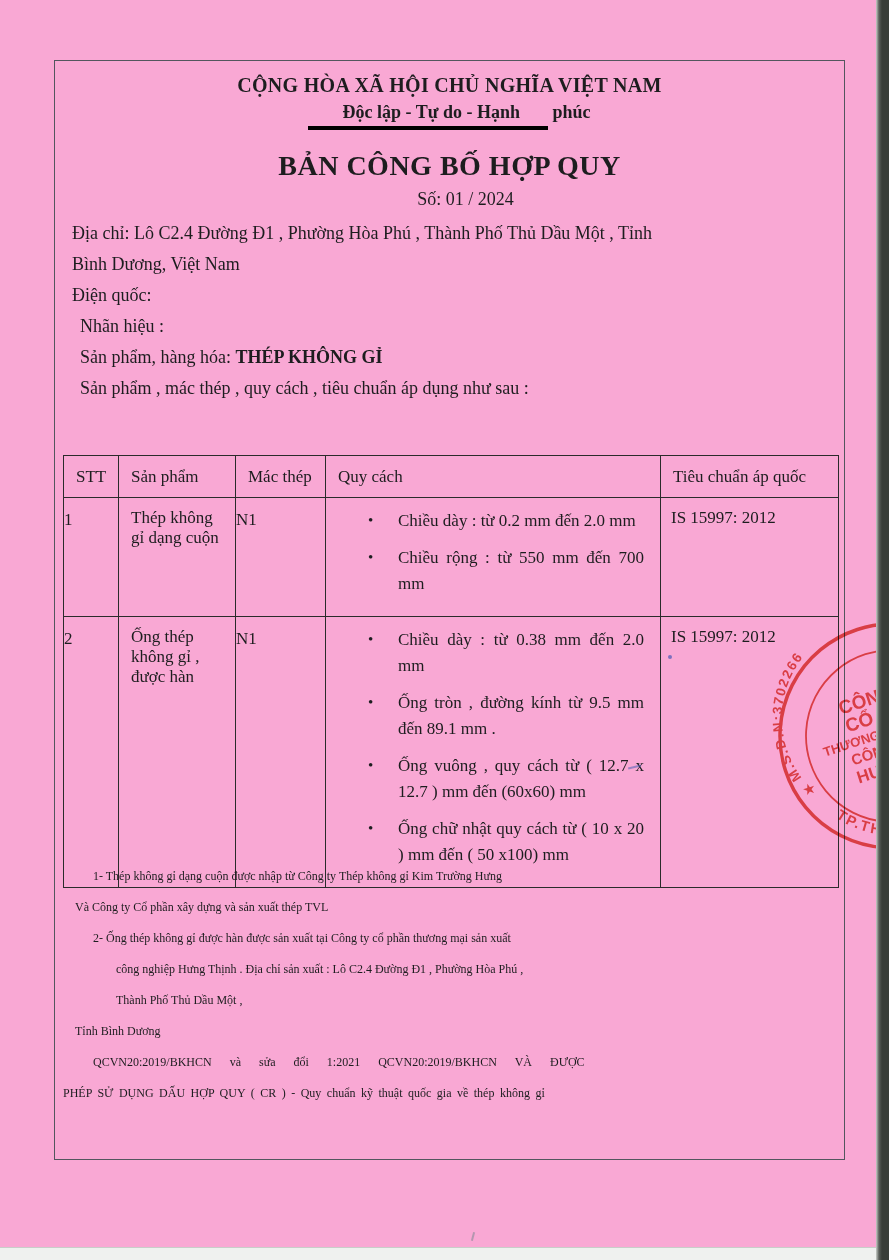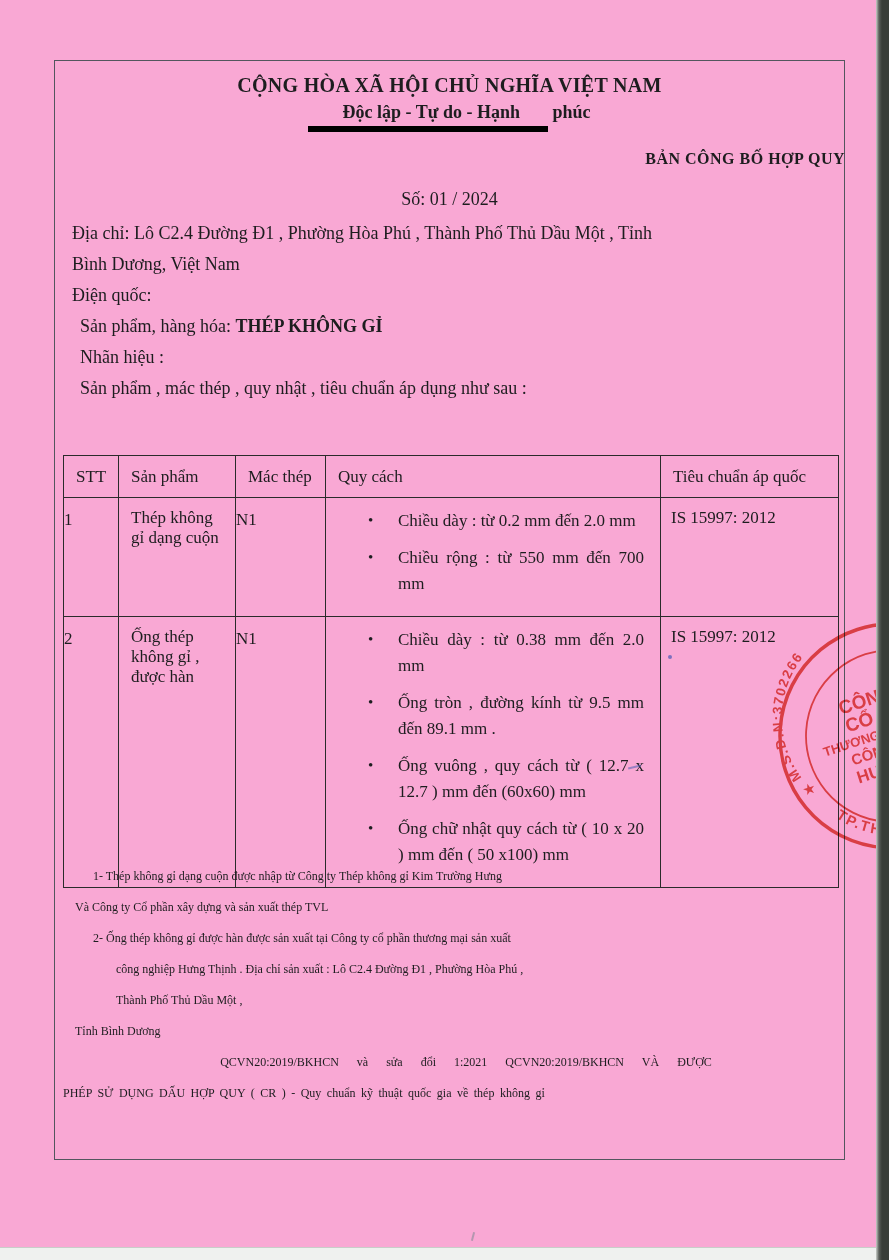--- a/index.html
+++ b/index.html
@@ -9,23 +9,23 @@
     position:relative; width:889px; height:1260px; background:#f9a8d4;
     overflow:hidden; margin:0 auto;
   }
   .frame {
     position:absolute; left:54px; top:60px; width:791px; height:1100px;
     border:1.5px solid #53565e;
   }
   .centerblock { position:absolute; left:54px; width:791px; text-align:center; }
   .nat-header { top:74px; font-size:20px; font-weight:bold; letter-spacing:.3px; }
   .motto { top:102px; font-size:18px; font-weight:bold; }
-  .motto .u { border-bottom:6px solid #000000; padding:0 28px 3px 34px; display:inline-block; }
-  .doc-title { top:150px; font-size:16px; font-weight:bold; letter-spacing:.5px;text-align:right; }
-  .doc-number { top:189px; font-size:18px; }
+  .motto .u { border-bottom:4px solid #000000; padding:0 28px 3px 34px; display:inline-block; }
+  .doc-title { top:150px; font-size:28px; font-weight:bold; letter-spacing:.5px; }
+  .doc-number { top:189px; font-size:18px;margin-left:16px; }
   .info { position:absolute; left:72px; top:218px; width:740px; font-size:18px; line-height:31px; }
   .info .line { white-space:nowrap; }
   .info .indent { padding-left:8px; }
   .bold { font-weight:bold; }
 
   table.conformity {
     position:absolute; left:63px; top:455px; width:775px;
     border-collapse:collapse; table-layout:fixed; font-size:17px;
   }
   table.conformity th, table.conformity td {
@@ -39,21 +39,21 @@
   td.c-specs { padding:10px 10px 8px 0; }
   td.c-std { padding:10px 8px 8px 10px; }
   tr.r1 { height:95px; } tr.r2 { height:240px; }
   .spec { position:relative; padding-left:72px; padding-right:6px; margin-bottom:11px;
           text-align:justify; line-height:26px; }
   .spec .bullet { position:absolute; left:42px; top:-1px; font-size:15px; }
 
   .notes { position:absolute; left:63px; top:861px; width:776px; font-size:12px; line-height:31px; }
   .notes .ln { white-space:nowrap; }
   .ml30 { margin-left:30px; } .ml12 { margin-left:12px; } .ml53 { margin-left:53px; }
-  .qcvn1 { margin-left:30px; word-spacing:15px; white-space:nowrap;text-align:center; }
+  .qcvn1 { margin-left:30px; word-spacing:15px; white-space:nowrap; }
   .qcvn2 { word-spacing:2.5px; white-space:nowrap; }
 
   .stamp { position:absolute; left:772px; top:616px; width:240px; height:240px;
            z-index:5; mix-blend-mode:multiply; opacity:.92; }
   .scan-edge { position:absolute; right:0; top:0; width:13px; height:1260px; z-index:10;
                background:linear-gradient(to right,#c9cec9 0,#5a5f5a 3px,#393e39 6px); }
   .scan-bottom { position:absolute; left:0; top:1247px; width:889px; height:13px;
                  background:#eff1ef; border-top:1px solid #c9cdc9; z-index:9; }
   .speck-blue { position:absolute; left:668px; top:655px; width:4px; height:4px;
                 border-radius:50%; background:#3b52b0; opacity:.65; z-index:6; }
@@ -74,23 +74,23 @@
   <div class="centerblock motto"><span class="u">Độc lập - Tự do - Hạnh</span><span> phúc</span></div>
 
   <div class="centerblock doc-title">BẢN CÔNG BỐ HỢP QUY</div>
 
   <div class="centerblock doc-number">Số: 01 / 2024</div>
 
   <div class="info">
     <div class="line">Địa chỉ: Lô C2.4 Đường Đ1 , Phường Hòa Phú , Thành Phố Thủ Dầu Một , Tỉnh</div>
     <div class="line">Bình Dương, Việt Nam</div>
     <div class="line">Điện quốc:</div>
+    <div class="line indent">Nhãn hiệu :</div>
     <div class="line indent"><span>Sản phẩm, hàng hóa: </span><span class="bold">THÉP KHÔNG GỈ</span></div>
-    <div class="line indent">Nhãn hiệu :</div>
-    <div class="line indent">Sản phẩm , mác thép , quy nhật , tiêu chuẩn áp dụng như sau :</div>
+    <div class="line indent">Sản phẩm , mác thép , quy cách , tiêu chuẩn áp dụng như sau :</div>
   </div>
 
   <table class="conformity">
     <colgroup>
       <col style="width:55px">
         <col style="width:117px">
         <col style="width:90px">
       <col style="width:335px">
         <col style="width:178px">
     </colgroup>

